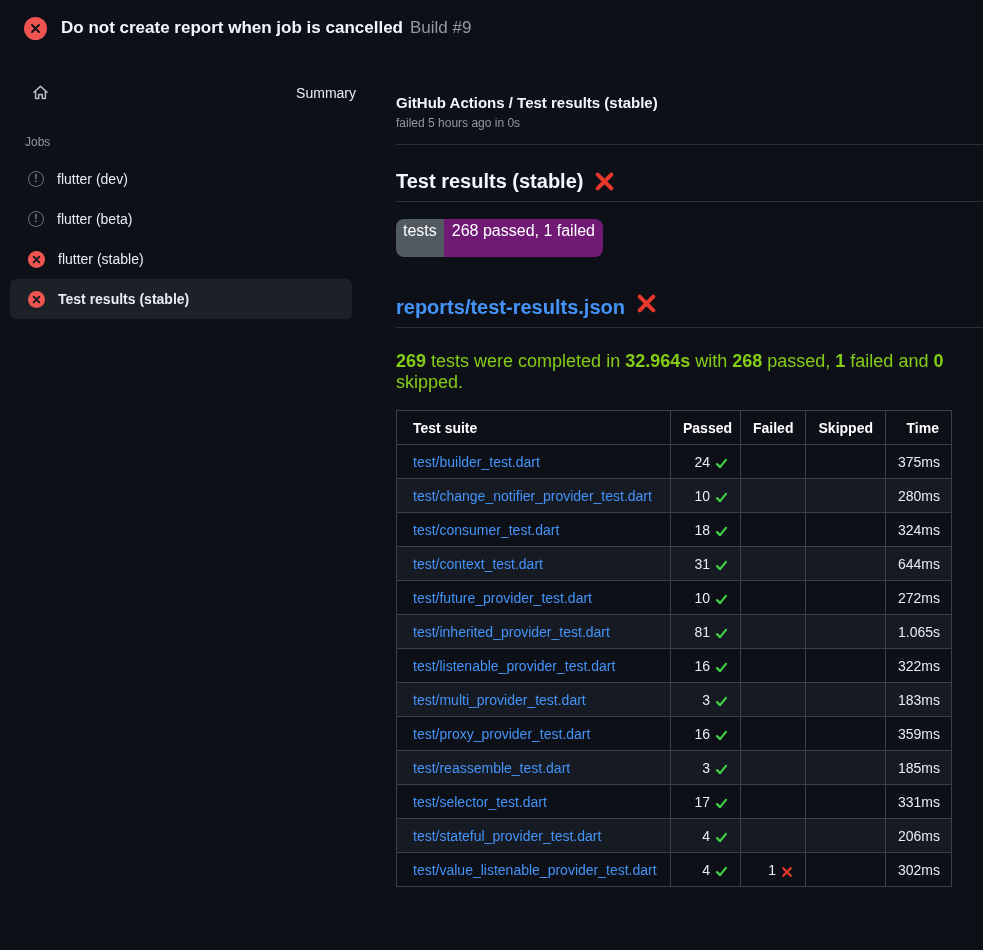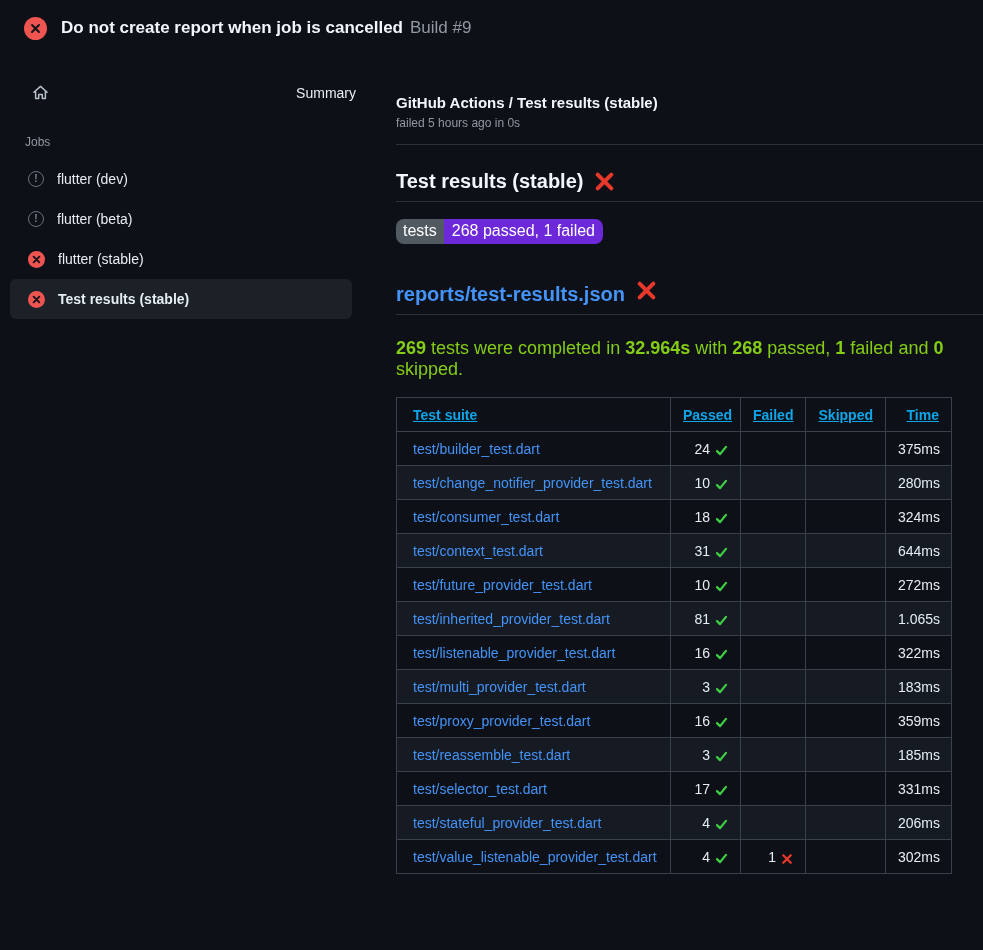--- a/index.html
+++ b/index.html
@@ -35,27 +35,27 @@
   .check-name { font-size:15px; font-weight:700; color:#f0f6fc; }
   .check-meta { font-size:12px; color:#9198a1; margin-top:5px; }
   .divider { border-bottom:1px solid #2b313a; margin-top:14px; }
   .section-title { display:flex; align-items:center; gap:11px; font-size:20px; font-weight:700;
     margin-top:25px; padding-bottom:8px; border-bottom:1px solid #2b313a; color:#f0f6fc; }
   .section-title.report { margin-top:30px; }
   .report-link { color:#4493f8; text-decoration:none; cursor:pointer;margin-top:9px; }
   .badge-wrap { margin-top:17px; }
   .badge { display:inline-flex; font-size:16px; line-height:1; border-radius:8px; overflow:hidden; cursor:pointer; }
   .badge .badge-label { background:#525a61; color:#ffffff; padding:4px 7px 5px; }
-  .badge .badge-value { background:#6d28d9; color:#ffffff; padding:4px 8px 5px; }
+  .badge .badge-value { background:#701a75; color:#ffffff; padding:4px 8px 18px; }
   .summary-line { margin-top:23px; font-size:18px; color:#84cc16; }
   .summary-line .b { font-weight:700; }
   
   table { margin-top:17px; width:555px; border-collapse:collapse; font-size:14px; table-layout:fixed; }
   th, td { border:1px solid #3a414c; padding:7px 12px; height:34px; }
-  th { font-weight:700; color:#0ea5e9; text-align:right;text-decoration:underline; }
+  th { font-weight:700; color:#ffffff; text-align:right; }
   th.suite-col { text-align:left; padding-left:16px; }
   td { text-align:right; color:#e6edf3; }
   td.suite-cell { text-align:left; padding-left:16px; overflow:hidden; white-space:nowrap; }
   tbody tr:nth-child(even) { background:#161b23; }
   a.suite-link { color:#4493f8; text-decoration:none; cursor:pointer; }
   .cell-flex { display:inline-flex; align-items:flex-end; gap:5px; }
   .num { color:#e6edf3; }
 </style>
 </head>
 <body>

